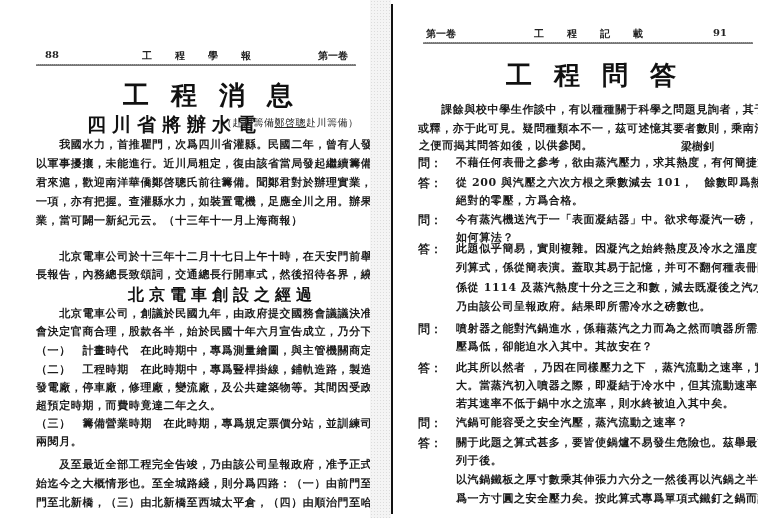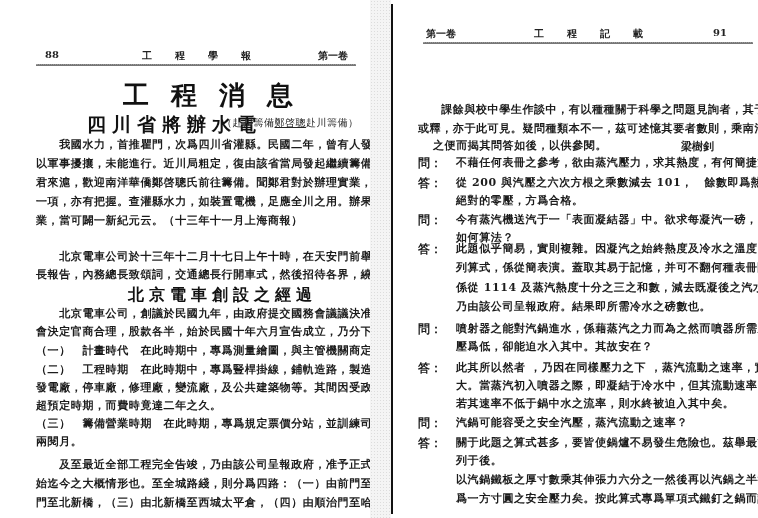--- a/index.html
+++ b/index.html
@@ -80,25 +80,26 @@
 
 <div class="gutter"></div>
 <div class="divider"></div>
 
 <div class="page page-right">
   <span class="abs hdr" style="left:33px; top:27px;">第一卷</span>
   <span class="abs hdr" style="left:141px; top:27px; letter-spacing:1px;">工　　程　　記　　載</span>
   <span class="abs hdr" style="left:320px; top:27px;">91</span>
   <div class="rule" style="left:30px; top:42px; width:330px;"></div>
 
+  <span class="abs title" style="left:113px; top:58px;">工程問答</span>
 
   <div>
     <span class="abs body-line" style="left:25px; top:103px;">　　課餘與校中學生作談中，有以種種關于科學之問題見詢者，其于求學之志向，無時</span>
     <span class="abs body-line" style="left:25px; top:122px;">或釋，亦于此可見。疑問種類本不一，茲可述憶其要者數則，乘南洋工程學報出版徵文</span>
-    <span class="abs body-line" style="left:40px; top:139px;">之便而揭其問答如後，以供參閱。</span>
+    <span class="abs body-line" style="left:26px; top:139px;">之便而揭其問答如後，以供參閱。</span>
     <span class="abs author" style="left:288px; top:139px;">梁樹釗</span>
   </div>
 
   <div>
     <span class="abs label" style="left:25px; top:155px;">問：</span>
     <span class="abs body-line" style="left:63px; top:156px;">不藉任何表冊之參考，欲由蒸汽壓力，求其熱度，有何簡捷方法？</span>
   </div>
 
   <div>
     <span class="abs label" style="left:25px; top:175px;">答：</span>

